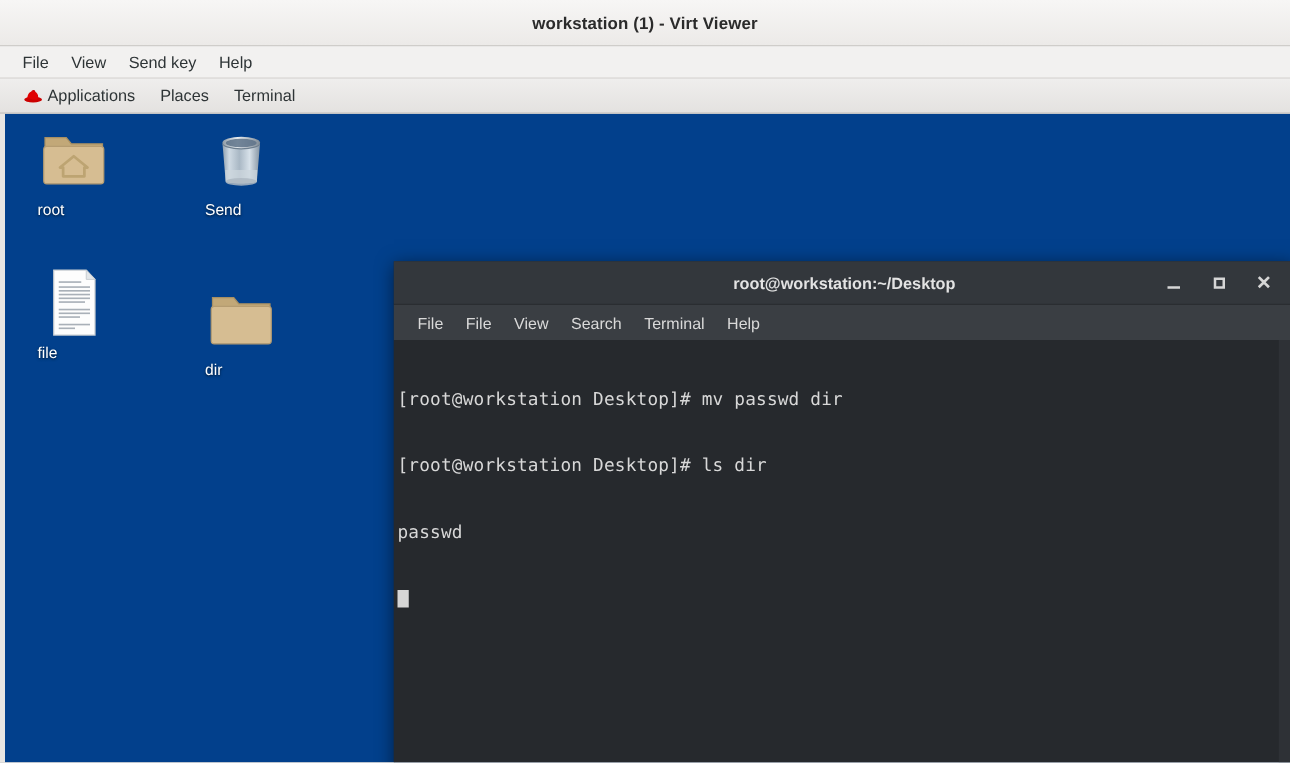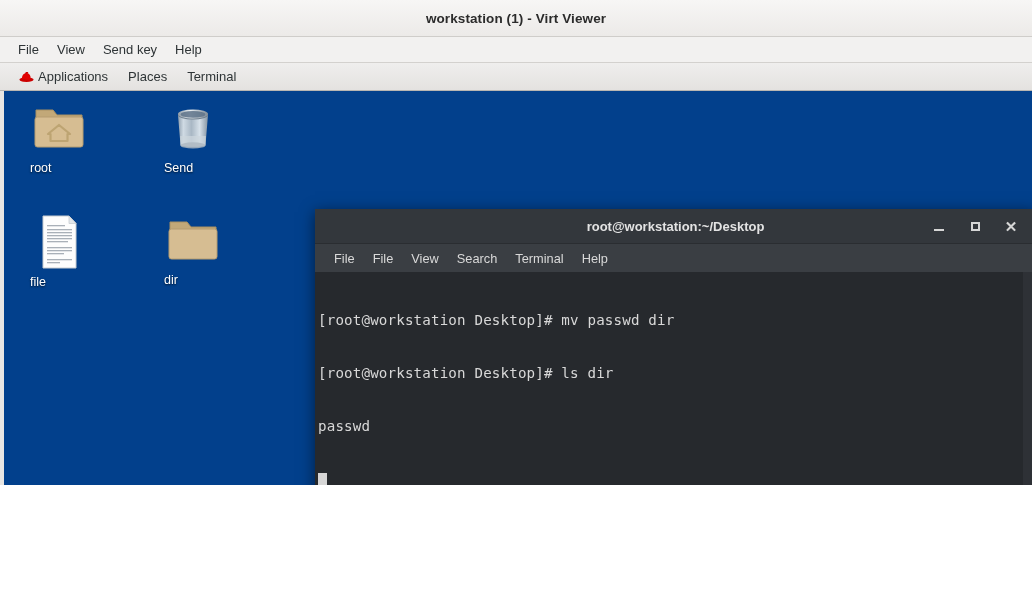--- a/index.html
+++ b/index.html
@@ -11,21 +11,21 @@
     width: 1032px;
     height: 610px;
     overflow: hidden;
     font-family: "Liberation Sans", sans-serif;
     -webkit-font-smoothing: antialiased;
   }
 
   
   .vv-window {
     width: 1032px;
-    height: 485px;
+    height: 610px;
     display: flex;
     flex-direction: column;
     background: #f2f1f0;
     position: relative;
   }
 
   .vv-titlebar {
     height: 36px;
     min-height: 36px;
     background: linear-gradient(to bottom, #f7f6f5 0%, #eceae8 100%);
@@ -341,21 +341,21 @@
               <rect x="11" y="37" width="25" height="1.3"></rect>
               <rect x="11" y="40" width="17" height="1.3"></rect>
               <rect x="11" y="46" width="25" height="1.3"></rect>
               <rect x="11" y="49" width="13" height="1.3"></rect>
             </g>
           </svg>
         </div>
         <div class="dlabel">file</div>
       </div>
 
-      <div class="dicon" style="left:160px; top:120px;">
+      <div class="dicon" style="left:160px; top:136px;">
         <div class="glyph">
           <svg width="58" height="52" viewBox="0 0 58 52" xmlns="http://www.w3.org/2000/svg">
             <path d="M6 8 L23 8 L27 13 L52 13 L52 20 L6 20 Z" fill="#c2a878" stroke="#a78f63" stroke-width="1"></path>
             <rect x="5" y="15" width="48" height="30" rx="2.5" fill="#d6bd92" stroke="#b59c71" stroke-width="1"></rect>
           </svg>
         </div>
         <div class="dlabel">dir</div>
       </div>
 
       <div class="term-window">

